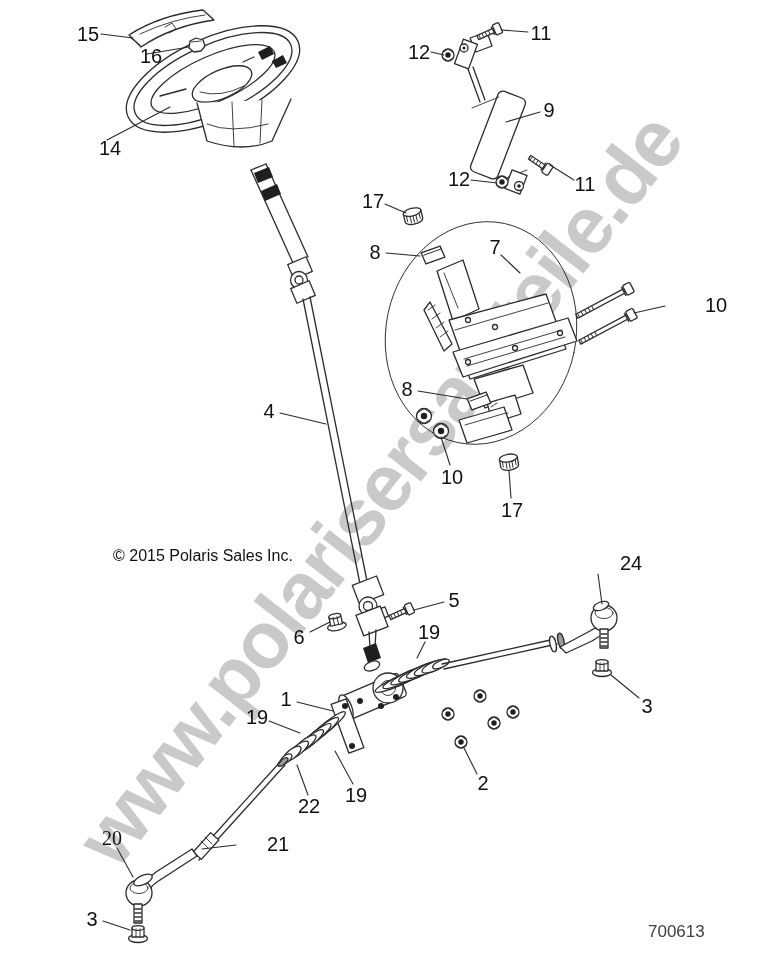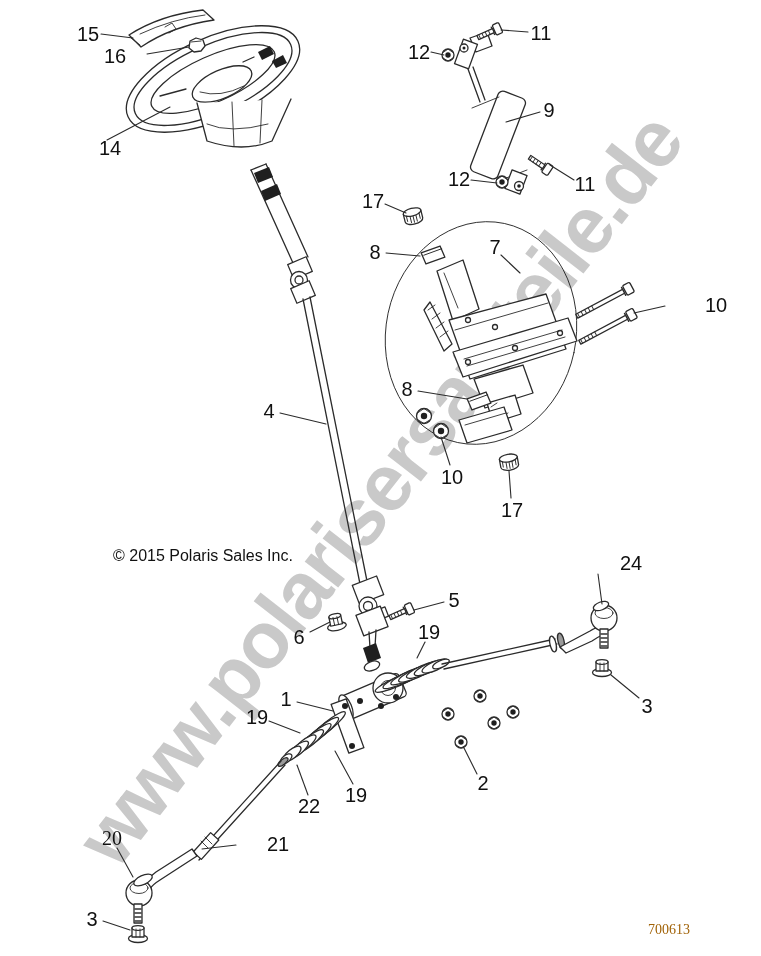--- a/index.html
+++ b/index.html
@@ -26,21 +26,21 @@
   .art .thr { stroke:#333; stroke-width:1.6; }
   #callouts { position:absolute; left:0; top:0; width:100%; height:100%; z-index:2; pointer-events:none;padding-left:9px; }
   .callout {
     position:absolute; transform:translate(-50%,-50%);
     font-size:20px; color:#111; white-space:nowrap;
   }
   .copyright {
     position:absolute; left:113px; top:547px; font-size:16px; color:#111; z-index:2;
   }
   .drawing-number {
-    position:absolute; left:648px; top:922px; font-size:14px; color:#a16207; z-index:2;font-family:Liberation Serif, serif;
+    position:absolute; left:648px; top:922px; font-size:17px; color:#404040; z-index:2;
   }
 </style>
 </head>
 <body>
 
 <div class="page">
 
   <div class="watermark" style="color: rgb(201, 201, 201);">www.polarisersatzteile.de</div>
 
   <svg class="art" width="761" height="956" viewBox="0 0 761 956">
@@ -337,21 +337,21 @@
         <line x1="308" y1="795" x2="297" y2="765" style="stroke:#2b2b2b;stroke-width:1.1;"></line>
         <line x1="353" y1="784" x2="335" y2="751" style="stroke:#2b2b2b;stroke-width:1.1;"></line>
         <line x1="117" y1="848" x2="133" y2="877" style="stroke:#2b2b2b;stroke-width:1.1;"></line>
         <line x1="236" y1="845" x2="202" y2="849" style="stroke:#2b2b2b;stroke-width:1.1;"></line>
         <line x1="103" y1="921" x2="130" y2="930" style="stroke:#2b2b2b;stroke-width:1.1;"></line>
       </g>
   </svg>
 
   <div id="callouts">
       <div class="callout" style="left: 88px; top: 34px;">15</div>
-      <div class="callout" style="left: 115px; top: 56px; text-align: right;">16</div>
+      <div class="callout" style="left: 151px; top: 56px; text-align: right;">16</div>
       <div class="callout" style="left: 95px; top: 148px; margin-left: 15px;">14</div>
       <div class="callout" style="left: 419px; top: 52px;">12</div>
       <div class="callout" style="left: 541px; top: 33px;">11</div>
       <div class="callout" style="left: 549px; top: 110px;">9</div>
       <div class="callout" style="left: 459px; top: 179px;">12</div>
       <div class="callout" style="left: 585px; top: 184px;">11</div>
       <div class="callout" style="left: 373px; top: 201px;">17</div>
       <div class="callout" style="left: 375px; top: 252px;">8</div>
       <div class="callout" style="left: 495px; top: 247px;">7</div>
       <div class="callout" style="left: 678px; top: 305px; margin-left: 38px;">10</div>

